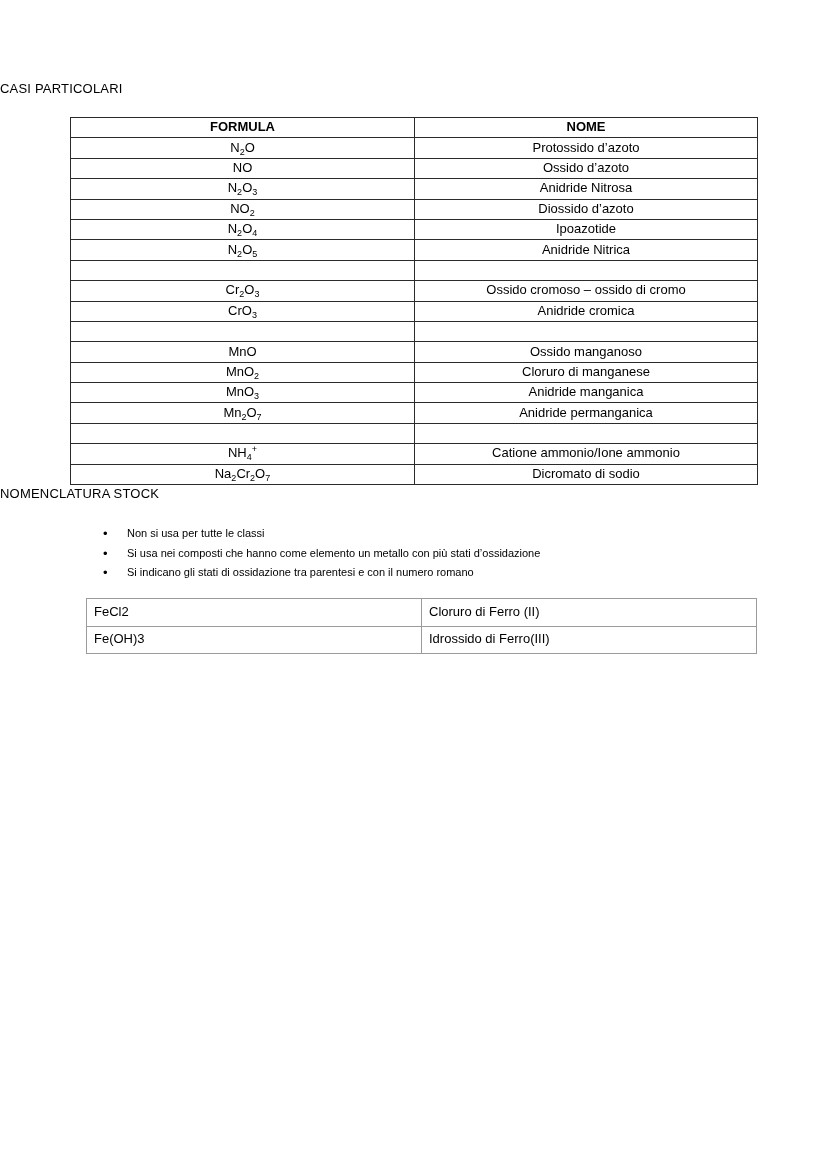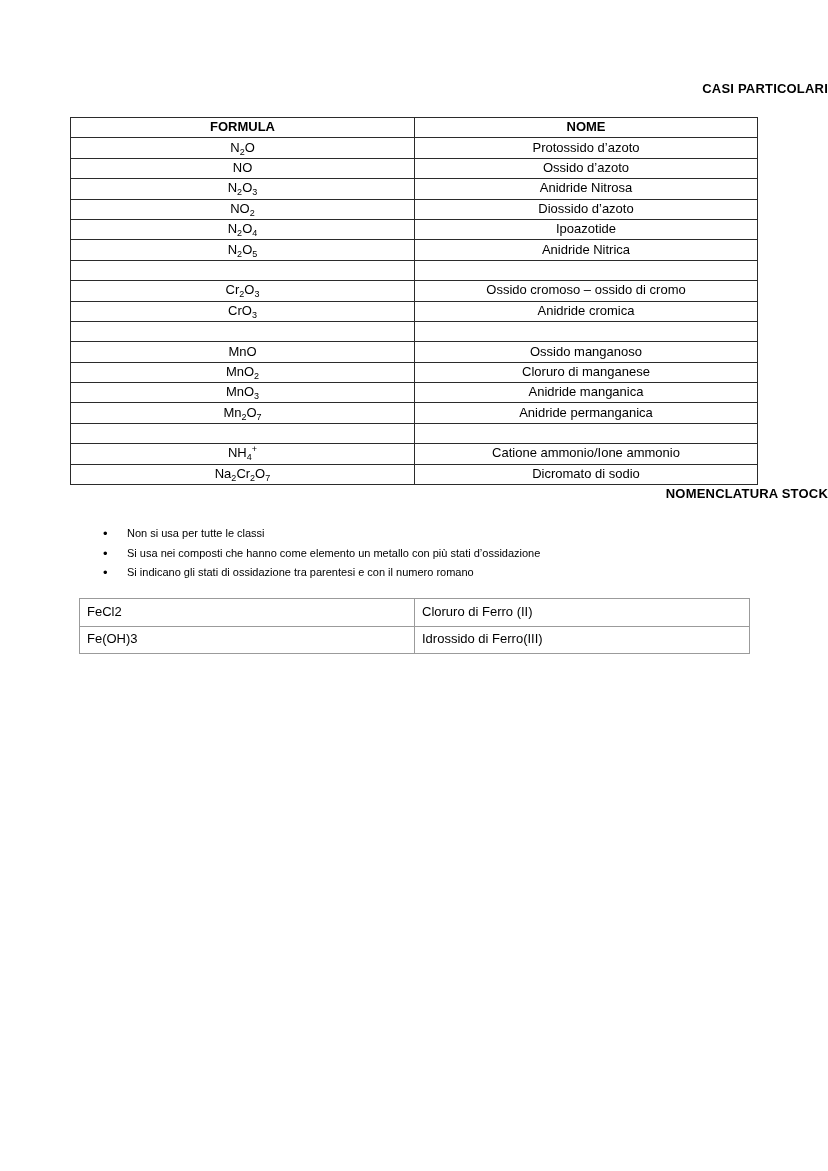--- a/index.html
+++ b/index.html
@@ -22,23 +22,23 @@
     height: 1171px;
     background: #ffffff;
     overflow: hidden;
   }
 
   
   .doc-heading {
     position: absolute;
     left: 0;
     width: 828px;
-    text-align: right;
-    font-size: 13px;
-    font-weight: bold;
+    text-align: left;
+    font-size: 13px;
+    font-weight: normal;
     letter-spacing: 0.2px;
     line-height: 1;
   }
   #heading-casi { top: 82px; }
   #heading-stock { top: 487px; }
 
   
   .table-casi {
     position: absolute;
     left: 70px;
@@ -103,21 +103,21 @@
     position: absolute;
     left: 0;
     top: 0;
     font-size: 13px;
     line-height: 19.6px;
   }
 
   
   .table-stock {
     position: absolute;
-    left: 79px;
+    left: 86px;
     top: 598px;
     width: 670px;
     border-collapse: collapse;
     table-layout: fixed;
     border-radius: 31px;
   }
   .table-stock td {
     border: 1px solid #9b9b9b;
     height: 26.6px;
     padding: 0 0 0 7px;

